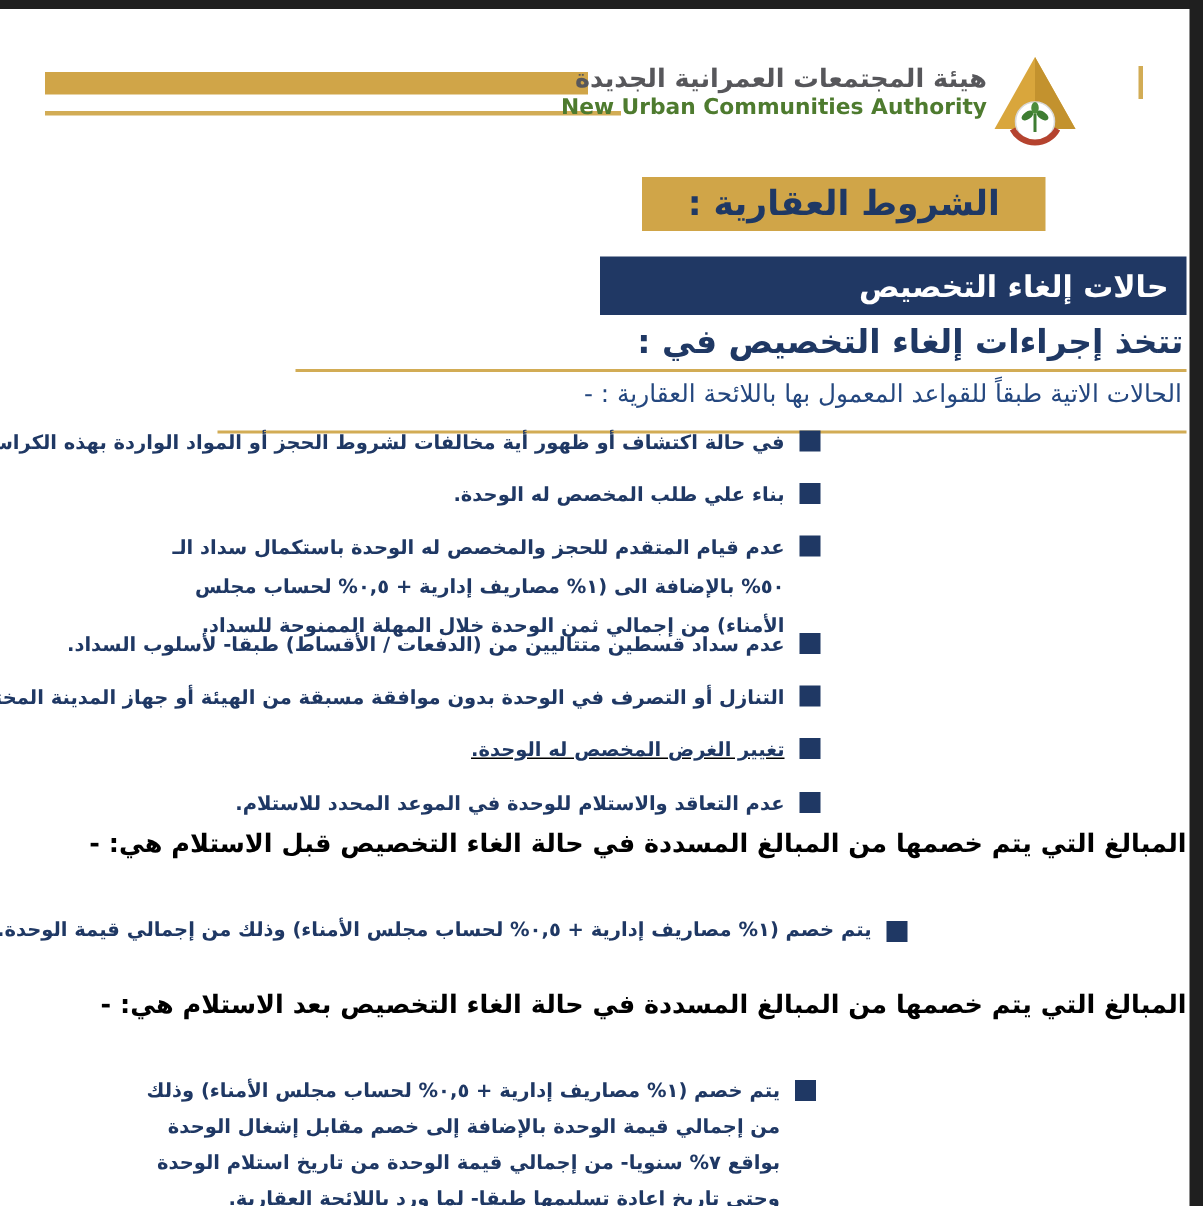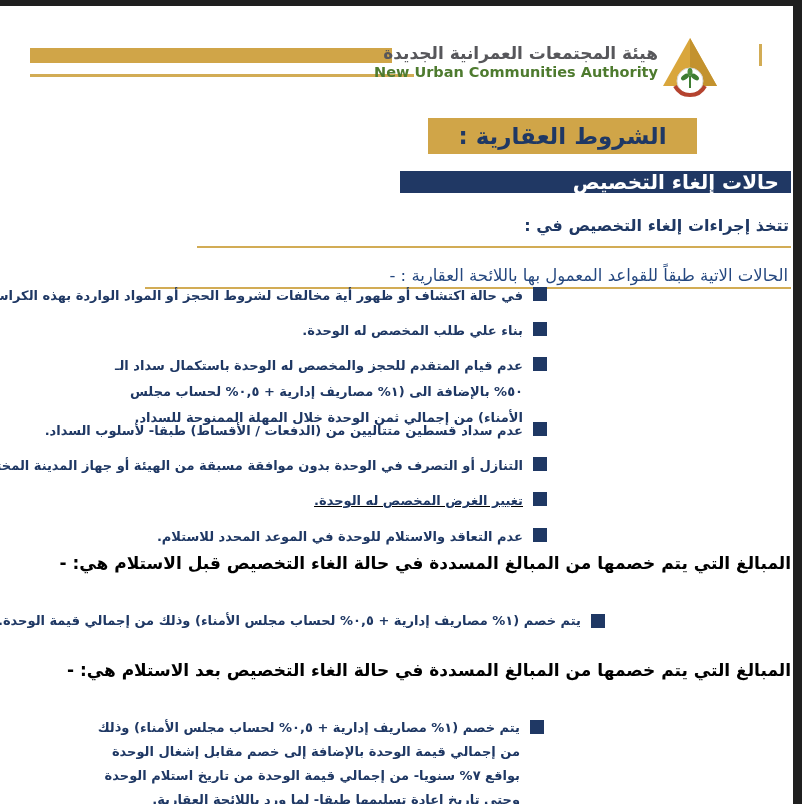--- a/index.html
+++ b/index.html
@@ -20,27 +20,27 @@
   .logo{left:661px;top:36px;width:58px;height:64px;}
   .gold-tick{left:759px;top:44px;width:3px;height:22px;background:var(--gold_line,#C9A227);}
   
   .title-gold{
     left:428px;top:118px;width:269px;height:36px;background:var(--gold,#D0A548);
     color:var(--navy,#1F3864);font-size:23px;font-weight:bold;direction:rtl;
     display:flex;align-items:center;justify-content:center;white-space:nowrap;
   }
   
   .section-navy{
-    left:400px;top:171px;width:391px;height:22px;background:var(--navy_bar,#203864);
+    left:400px;top:171px;width:391px;height:39px;background:var(--navy_bar,#203864);
     color:#ffffff;font-size:20px;font-weight:bold;direction:rtl;
     display:flex;align-items:center;padding-right:12px;box-sizing:border-box;white-space:nowrap;
   }
-  .intro{right:13px;top:216px;color:var(--navy,#1F3864);font-size:16px;font-weight:bold;direction:rtl;white-space:nowrap;}
+  .intro{right:13px;top:216px;color:var(--navy,#1F3864);font-size:22px;font-weight:bold;direction:rtl;white-space:nowrap;}
   .goldline-a{left:197px;top:246px;width:594px;height:2px;background:var(--gold_line,#D2AC55);}
-  .subintro{right:14px;top:253px;color:#24477F;font-size:16.5px;direction:rtl;white-space:nowrap;margin-top:13px;}
+  .subintro{right:14px;top:253px;color:#24477F;font-size:16.5px;direction:rtl;white-space:nowrap;}
   .goldline-b{left:145px;top:287px;width:646px;height:2px;background:var(--gold_line,#D2AC55);}
   
   .case{
     right:0;width:802px;box-sizing:border-box;display:flex;direction:rtl;
     padding-right:255px;column-gap:10px;align-items:flex-start;
   }
   .case .sq{width:14px;height:14px;background:var(--navy,#1F3864);flex:0 0 auto;margin-top:4px;}
   .case .txt{
     color:var(--navy,#1F3864);font-size:13px;font-weight:bold;line-height:26px;
     text-align:right;white-space:nowrap;

